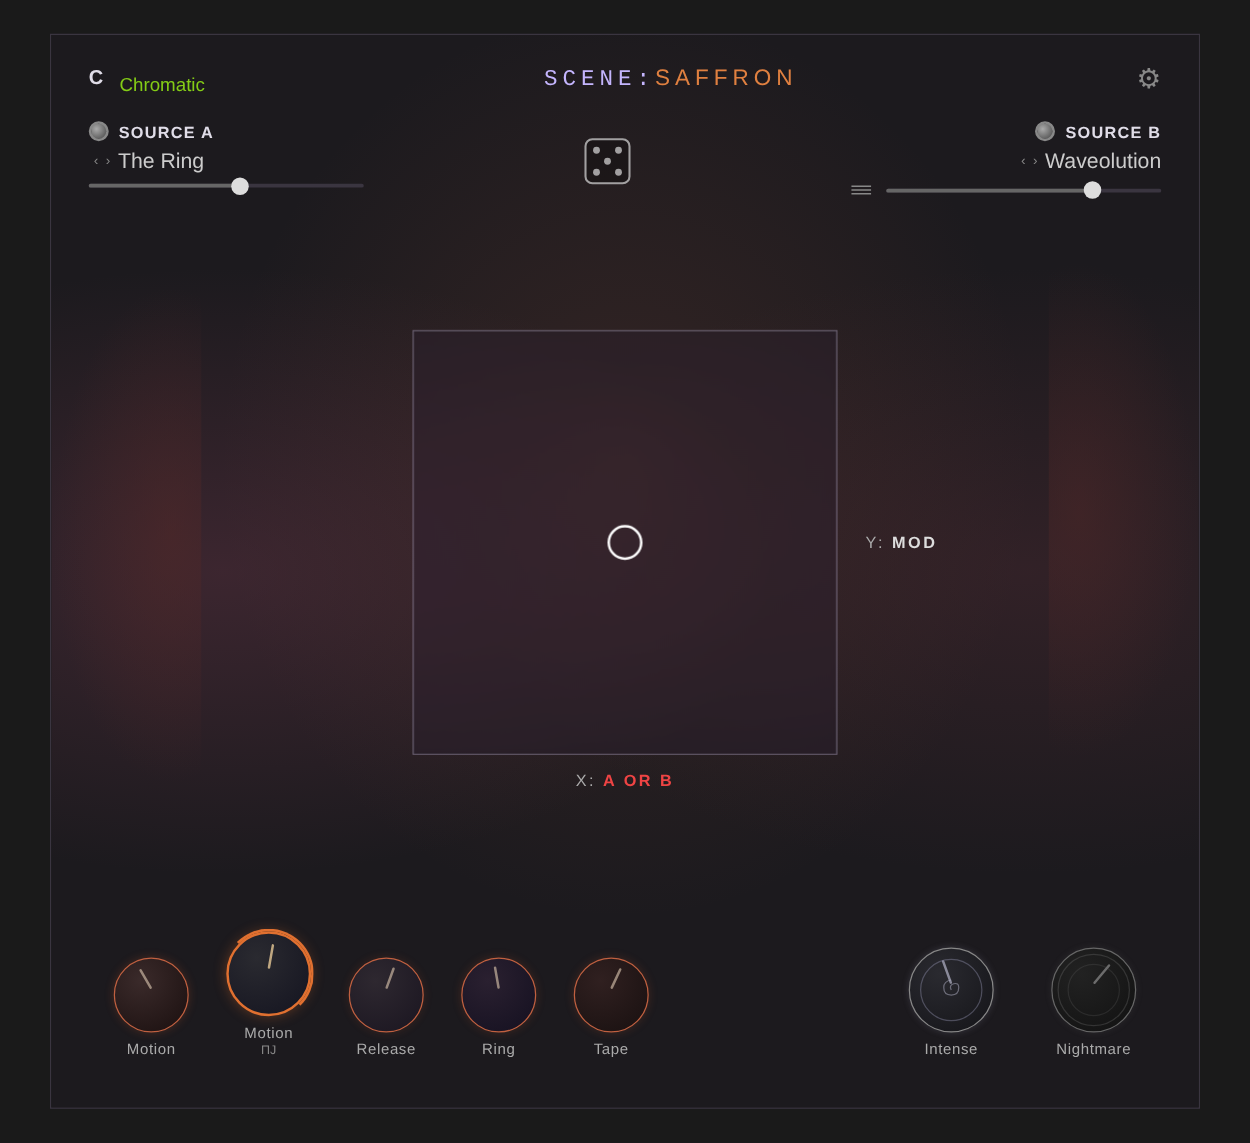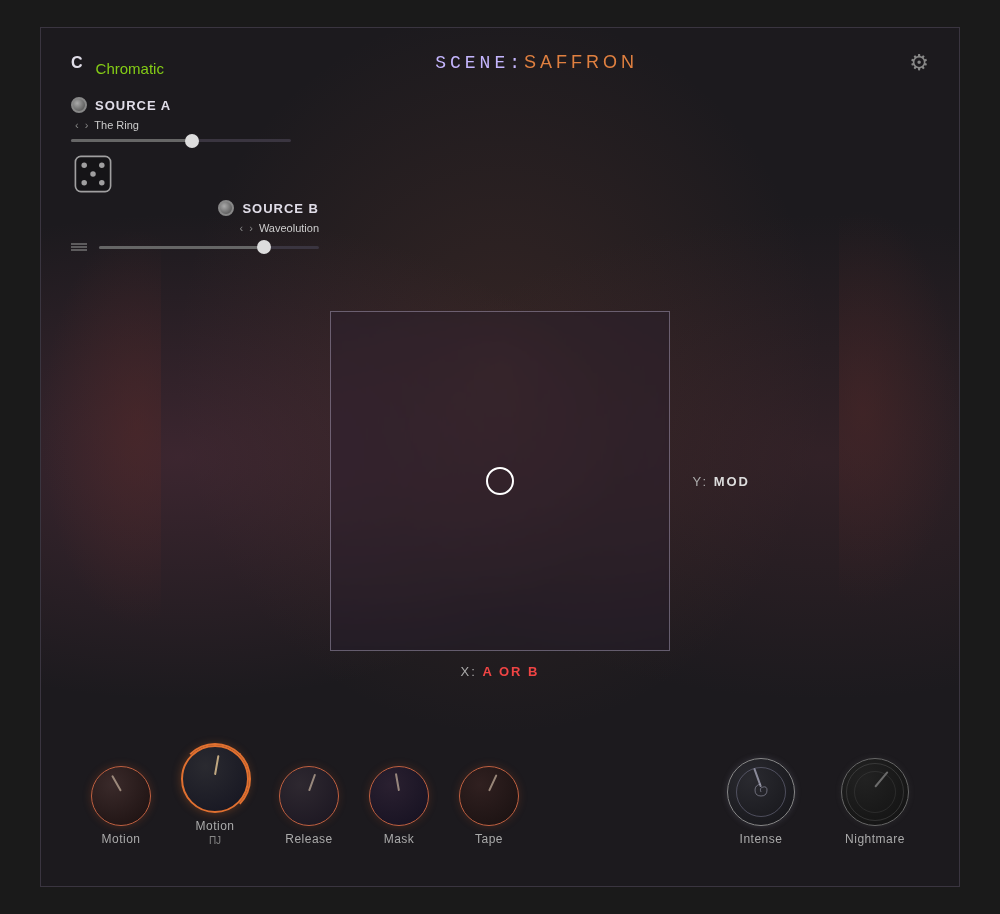--- a/index.html
+++ b/index.html
@@ -111,21 +111,20 @@
       font-size: 22px;
       cursor: pointer;
     }
 
     
     .sources-row {
       display: flex;
       align-items: flex-start;
       justify-content: space-between;
       margin-bottom: 15px;
-      flex-direction: column;
     }
 
     .source-block {
       display: flex;
       flex-direction: column;
       gap: 6px;
     }
 
     .source-label-row {
       display: flex;
@@ -159,21 +158,21 @@
     }
 
     .nav-arrow {
       color: #888;
       font-size: 11px;
       cursor: pointer;
     }
 
     .source-name {
       color: #ccc;
-      font-size: 11px;
+      font-size: 17px;
     }
 
     .slider-row {
       display: flex;
       align-items: center;
       gap: 8px;
       margin-top: 2px;
     }
 
     .slider-track {
@@ -592,21 +591,21 @@
           <div class="knob knob-release">
             <div class="knob-indicator knob-indicator-release"></div>
           </div>
           <span class="knob-label">Release</span>
         </div>
 
         <div class="knob-item">
           <div class="knob knob-mask">
             <div class="knob-indicator knob-indicator-mask"></div>
           </div>
-          <span class="knob-label">Mask</span>
+          <span class="knob-label">Ring</span>
         </div>
 
         <div class="knob-item">
           <div class="knob knob-tape">
             <div class="knob-indicator knob-indicator-tape"></div>
           </div>
           <span class="knob-label">Tape</span>
         </div>
 
       </div>

